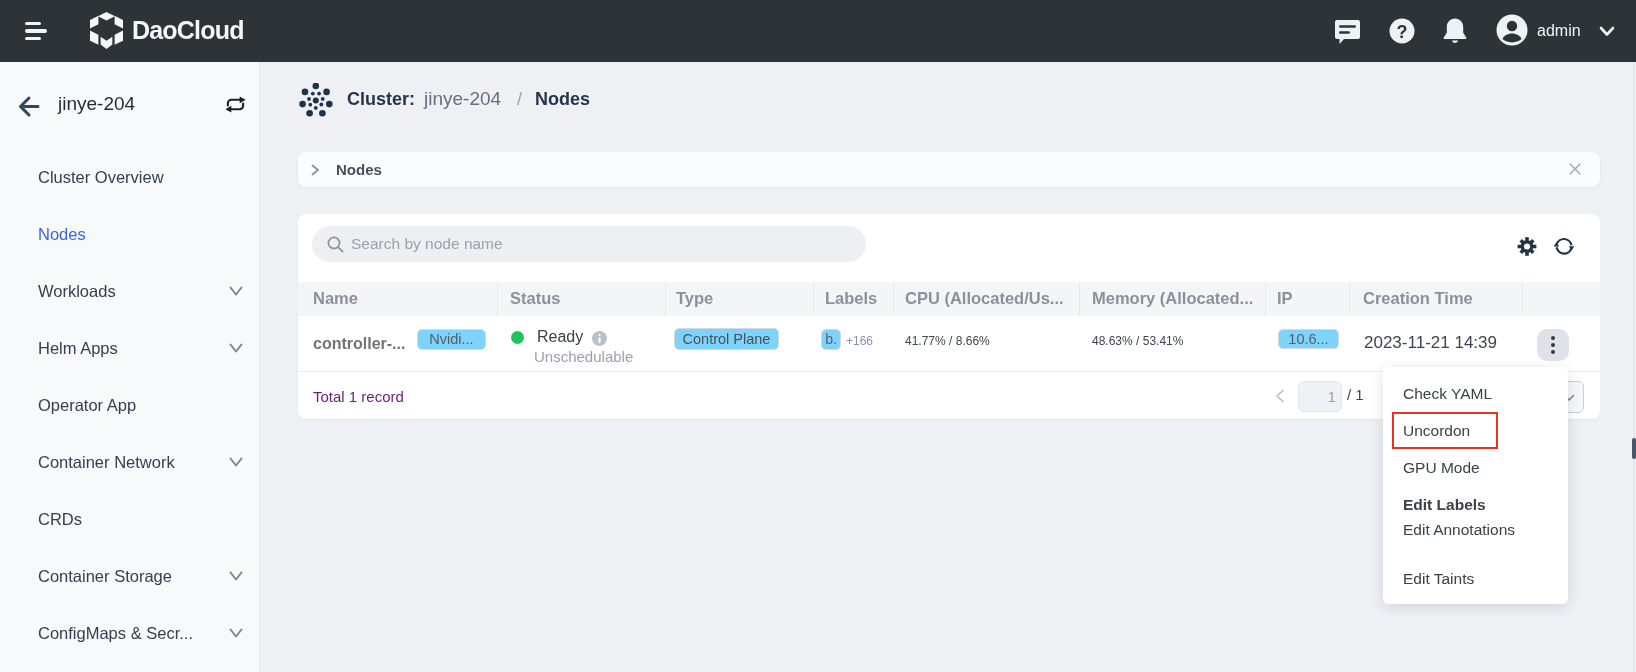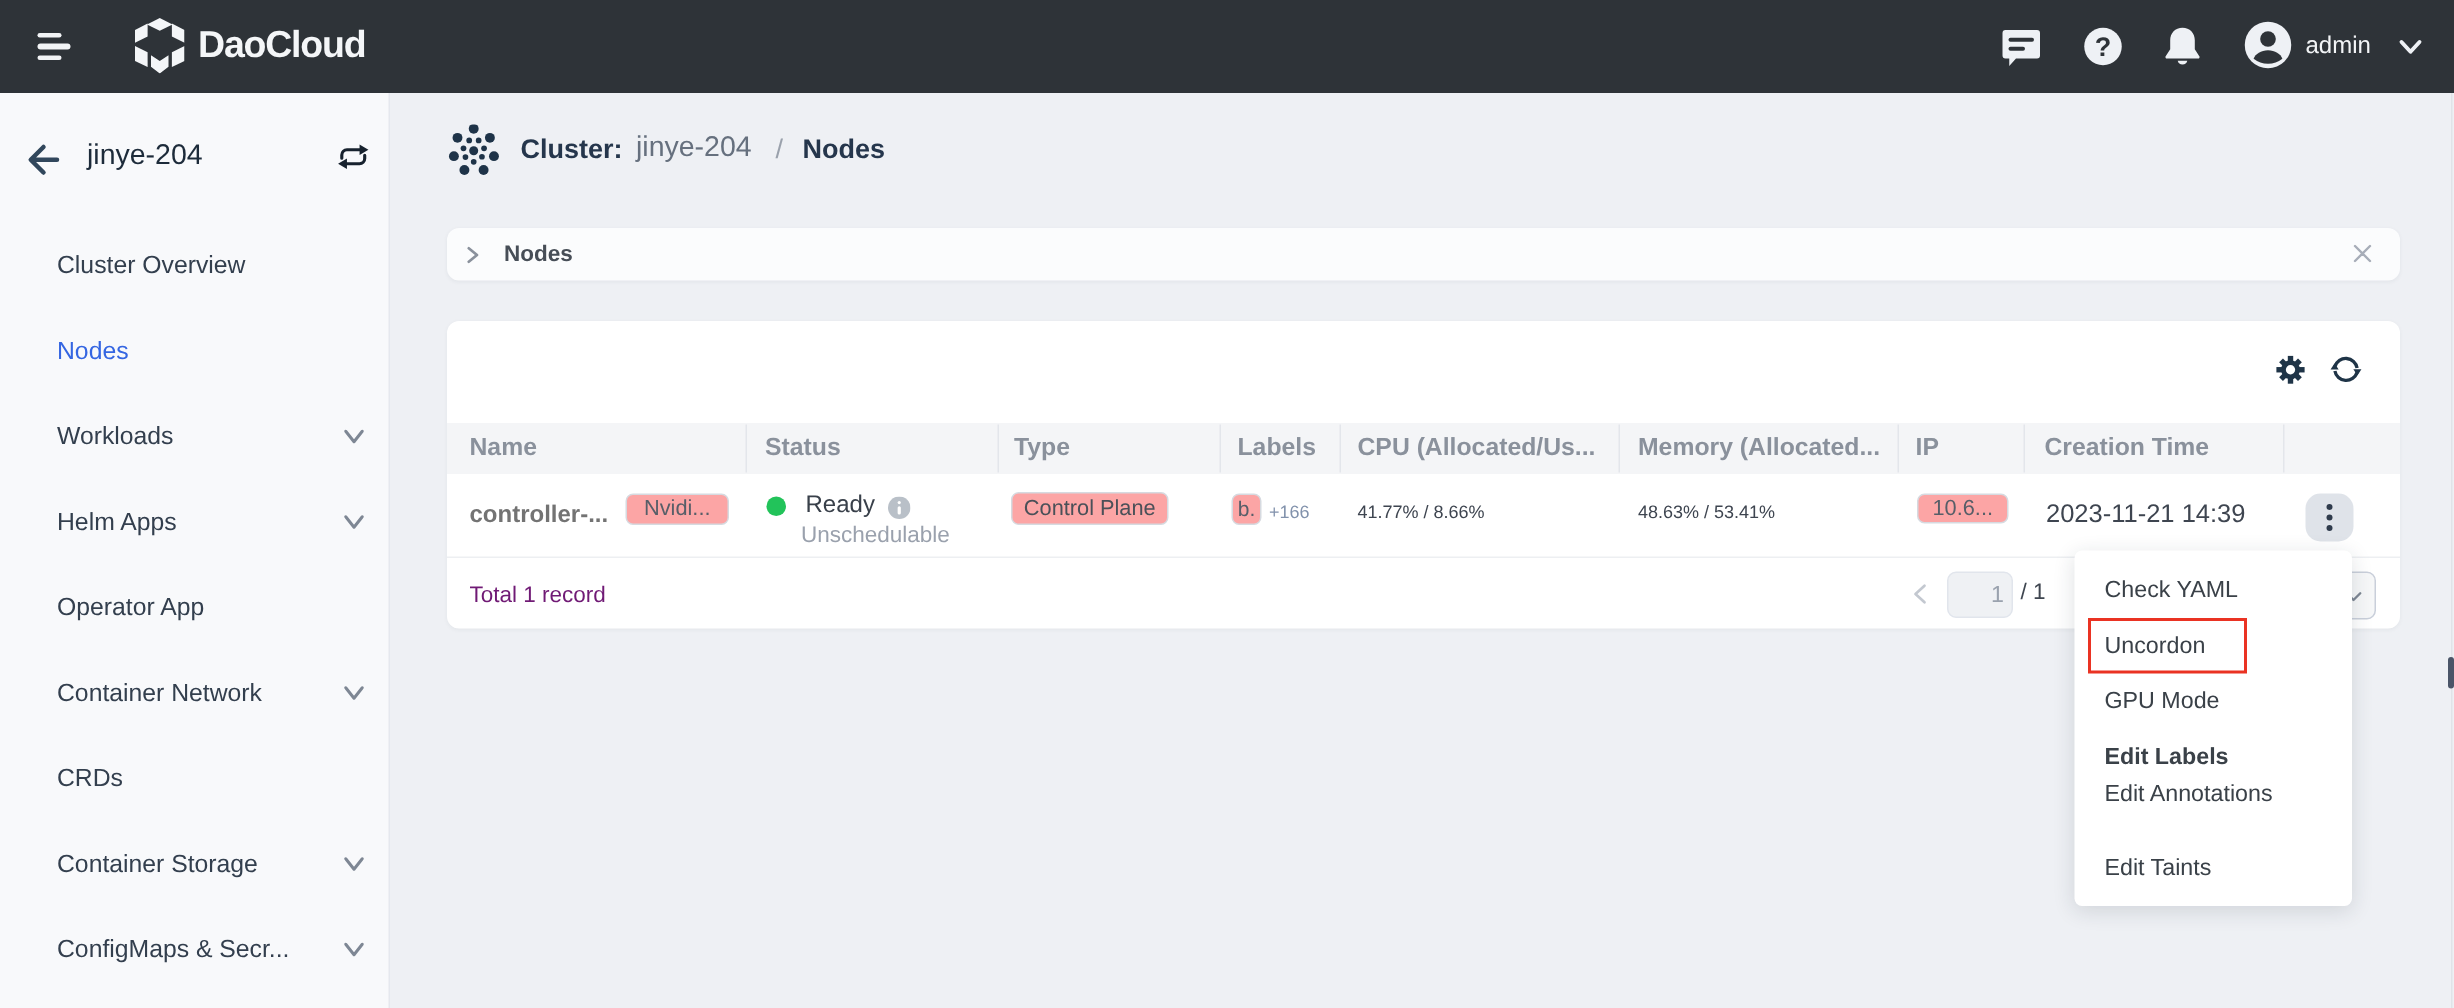--- a/index.html
+++ b/index.html
@@ -23,21 +23,21 @@
 
 .crumbTxt { position:absolute; top:89px; font-size:18px; white-space:nowrap; }
 #nodesBar { position:absolute; left:298px; top:152px; width:1302px; height:35px; background:#fbfcfd; border-radius:8px; box-shadow:0 1px 3px rgba(40,50,60,0.06); }
 #card { position:absolute; left:298px; top:214px; width:1302px; height:205px; background:#ffffff; border-radius:8px; box-shadow:0 1px 3px rgba(40,50,60,0.05); }
 #search { position:absolute; left:14px; top:12px; width:554px; height:36px; border-radius:18px; background:#edeff3; }
 #search .ph { position:absolute; left:39px; top:9px; font-size:15.5px; color:#9aa2ae; }
 #thead { position:absolute; left:0; top:68px; width:1302px; height:34px; background:#f4f5f7; }
 .th { position:absolute; top:7px; font-size:16.5px; font-weight:bold; color:#8a919c; white-space:nowrap; }
 .thsep { position:absolute; top:1px; width:1px; height:32px; background:#e3e6eb; }
 #trow { position:absolute; left:0; top:102px; width:1302px; height:56px; background:#fff; border-bottom:1px solid #edeff2; }
-.tag { position:absolute; border:1px solid #d6dae0; background:#fca5a5; border-radius:5px; color:#575e68; text-align:center; white-space:nowrap; overflow:hidden; }
+.tag { position:absolute; border:1px solid #d6dae0; background:#7dd3fc; border-radius:5px; color:#575e68; text-align:center; white-space:nowrap; overflow:hidden; }
 .cellTxt { position:absolute; font-size:12px; color:#3e4550; white-space:nowrap; }
 #footer { position:absolute; left:0; top:158px; width:1302px; height:47px; }
 
 
 #popup { position:absolute; left:1383px; top:367px; width:185px; height:237px; background:#ffffff; border-radius:5px; box-shadow:0 3px 14px rgba(30,40,60,0.14); z-index:30; }
 .pitem { position:absolute; left:20px; font-size:15.5px; color:#3a4148; white-space:nowrap; }
 #redbox { position:absolute; left:9px; top:45px; width:106px; height:37px; border:2px solid #ea3323; }
 </style>
 </head>
 <body>
@@ -158,20 +158,27 @@
   <svg class="abs" style="left:13px; top:12px;" width="9" height="12" viewBox="0 0 9 12">
       <polyline points="1.5,1.5 7,6 1.5,10.5" fill="none" stroke="#8a919c" stroke-width="1.8" stroke-linecap="round" stroke-linejoin="round"></polyline>
     </svg>
   <div class="abs" style="left:38px; top:9px; font-size:15px; font-weight:bold; color:#474e57;">Nodes</div>
   <svg class="abs" style="left:1270px; top:10px;" width="14" height="14" viewBox="0 0 14 14">
       <path d="M2 2 L12 12 M12 2 L2 12" stroke="#a7adb8" stroke-width="1.6" stroke-linecap="round"></path>
     </svg>
 </div>
 
 <div id="card">
+  <div id="search">
+    <svg class="abs" style="left:15px; top:10px;" width="17" height="17" viewBox="0 0 17 17">
+      <circle cx="7" cy="7" r="5.6" fill="none" stroke="#8d95a1" stroke-width="1.8"></circle>
+      <line x1="11.3" y1="11.3" x2="15.5" y2="15.5" stroke="#8d95a1" stroke-width="1.8" stroke-linecap="round"></line>
+    </svg>
+    <div class="ph">Search by node name</div>
+  </div>
 
   <svg class="abs" style="left:1219px; top:23px;" width="20" height="19" viewBox="0 0 20 19">
     <g fill="#1f3447">
       <circle cx="10" cy="9.5" r="6.3"></circle>
       <rect x="8.2" y="0.2" width="3.6" height="4"></rect>
       <rect x="8.2" y="14.8" width="3.6" height="4"></rect>
       <rect x="0.6" y="7.7" width="4" height="3.6"></rect>
       <rect x="15.4" y="7.7" width="4" height="3.6"></rect>
       <rect x="8.2" y="0.6" width="3.6" height="4" transform="rotate(45 10 9.5)"></rect>
       <rect x="8.2" y="14.4" width="3.6" height="4" transform="rotate(45 10 9.5)"></rect>

